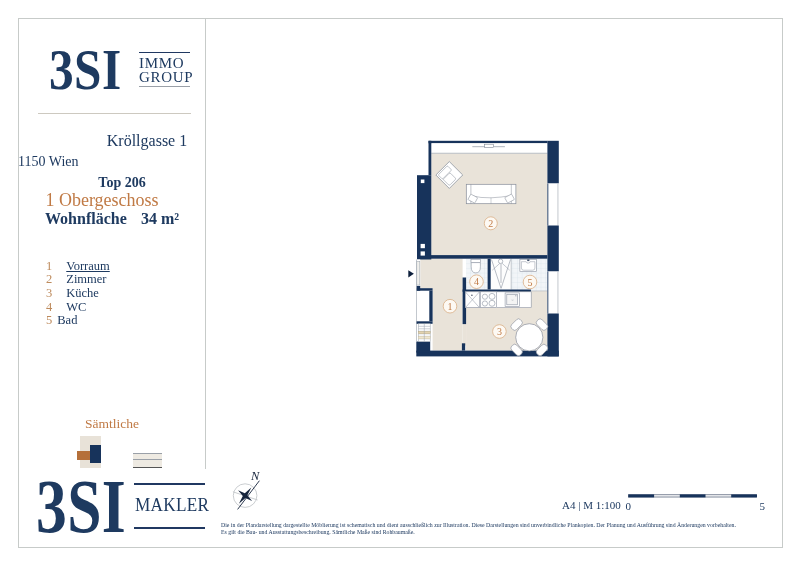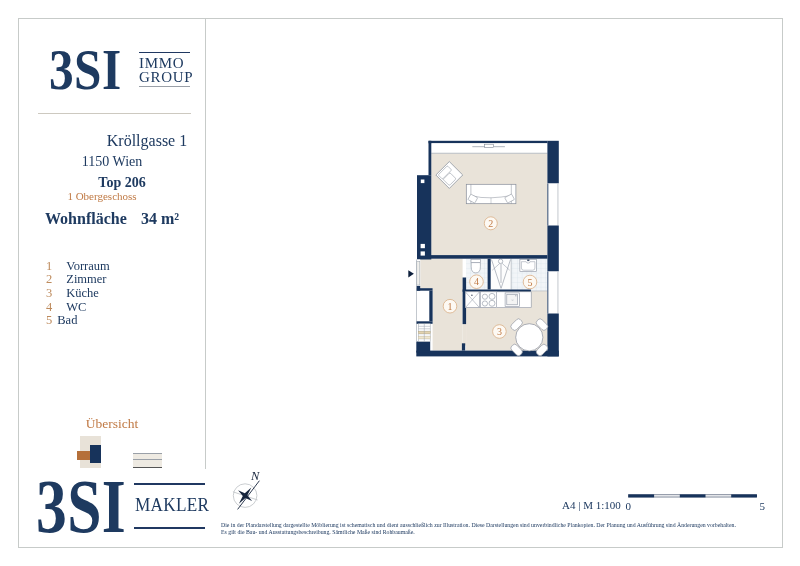--- a/index.html
+++ b/index.html
@@ -23,35 +23,35 @@
   <div class="abs" style="left:110px;top:8px;width:51px;margin-left:11px;">
     <div style="height:1.4px;background:#203861;margin-bottom:2.5px;"></div>
     <div class="navy" style="font-size:15px;line-height:14px;letter-spacing:0.7px;">IMMO<br>GROUP</div>
     <div style="height:1px;background:#9aa0a8;margin-top:2.5px;"></div>
   </div>
 </div>
 
 <div class="abs" style="left:38px;top:113px;width:153px;height:1px;background:#cdc9c0;"></div>
 
 <div class="abs navy" style="left:18px;top:132px;width:188px;text-align:center;font-size:16px;padding-left:35px;">Kröllgasse 1</div>
-<div class="abs navy" style="left:18px;top:153.5px;width:188px;text-align:center;font-size:14px;">1150 Wien</div>
+<div class="abs navy" style="left:18px;top:153.5px;width:188px;font-size:14px;">1150 Wien</div>
 <div class="abs navy" style="left:18px;top:175px;width:208px;text-align:center;font-size:14px;font-weight:bold;">Top 206</div>
-<div class="abs orange" style="left:18px;top:189.5px;width:168px;text-align:center;font-size:11px;">1 Obergeschoss</div>
+<div class="abs orange" style="left:18px;top:189.5px;width:168px;text-align:center;font-size:18px;">1 Obergeschoss</div>
 
 <div class="abs navy" style="left:45px;top:210px;width:134px;font-size:16px;font-weight:bold;">Wohnfläche<span style="float:right;text-align:right;">34 m²</span></div>
 
 <div class="abs" style="left:46px;top:259.8px;font-size:12.5px;line-height:13.6px;">
-  <div><span class="orange" style="color:#bd8a5c;">1</span><span class="navy" style="margin-left:14px;">Vorraum</span></div>
+  <div><span class="orange" style="color:#bd8a5c;">1</span><span class="navy" style="margin-left:14px;text-decoration:underline;">Vorraum</span></div>
   <div><span class="orange" style="color:#bd8a5c;">2</span><span class="navy" style="margin-left:14px;">Zimmer</span></div>
   <div><span class="orange" style="color:#bd8a5c;">3</span><span class="navy" style="margin-left:14px;">Küche</span></div>
   <div><span class="orange" style="color:#bd8a5c;">4</span><span class="navy" style="margin-left:14px;">WC</span></div>
   <div><span class="orange" style="color:#bd8a5c;">5</span><span class="navy" style="margin-left:5px;">Bad</span></div>
 </div>
 
-<div class="abs orange" style="left:18px;top:416px;width:188px;text-align:center;font-size:13.5px;">Übersicht</div>
+<div class="abs orange" style="left:18px;top:416px;width:188px;text-align:center;font-size:13.5px;">Sämtliche</div>
 
 <div class="abs" style="left:79.5px;top:435.5px;width:21px;height:32.5px;background:#e8e2d8;"></div>
 
 <div class="abs" style="left:89.5px;top:444.5px;width:11px;height:18px;background:#17335b;"></div>
 
 <div class="abs" style="left:76.5px;top:450.5px;width:13px;height:9px;background:#b5703a;"></div>
 
 <div class="abs" style="left:133px;top:452.5px;width:29px;height:13.5px;background:#eeeae2;border-top:1px solid #9aa0a8;border-bottom:1px solid #555;"></div>
 <div class="abs" style="left:133px;top:459px;width:29px;height:1px;background:#9aa0a8;"></div>
 

